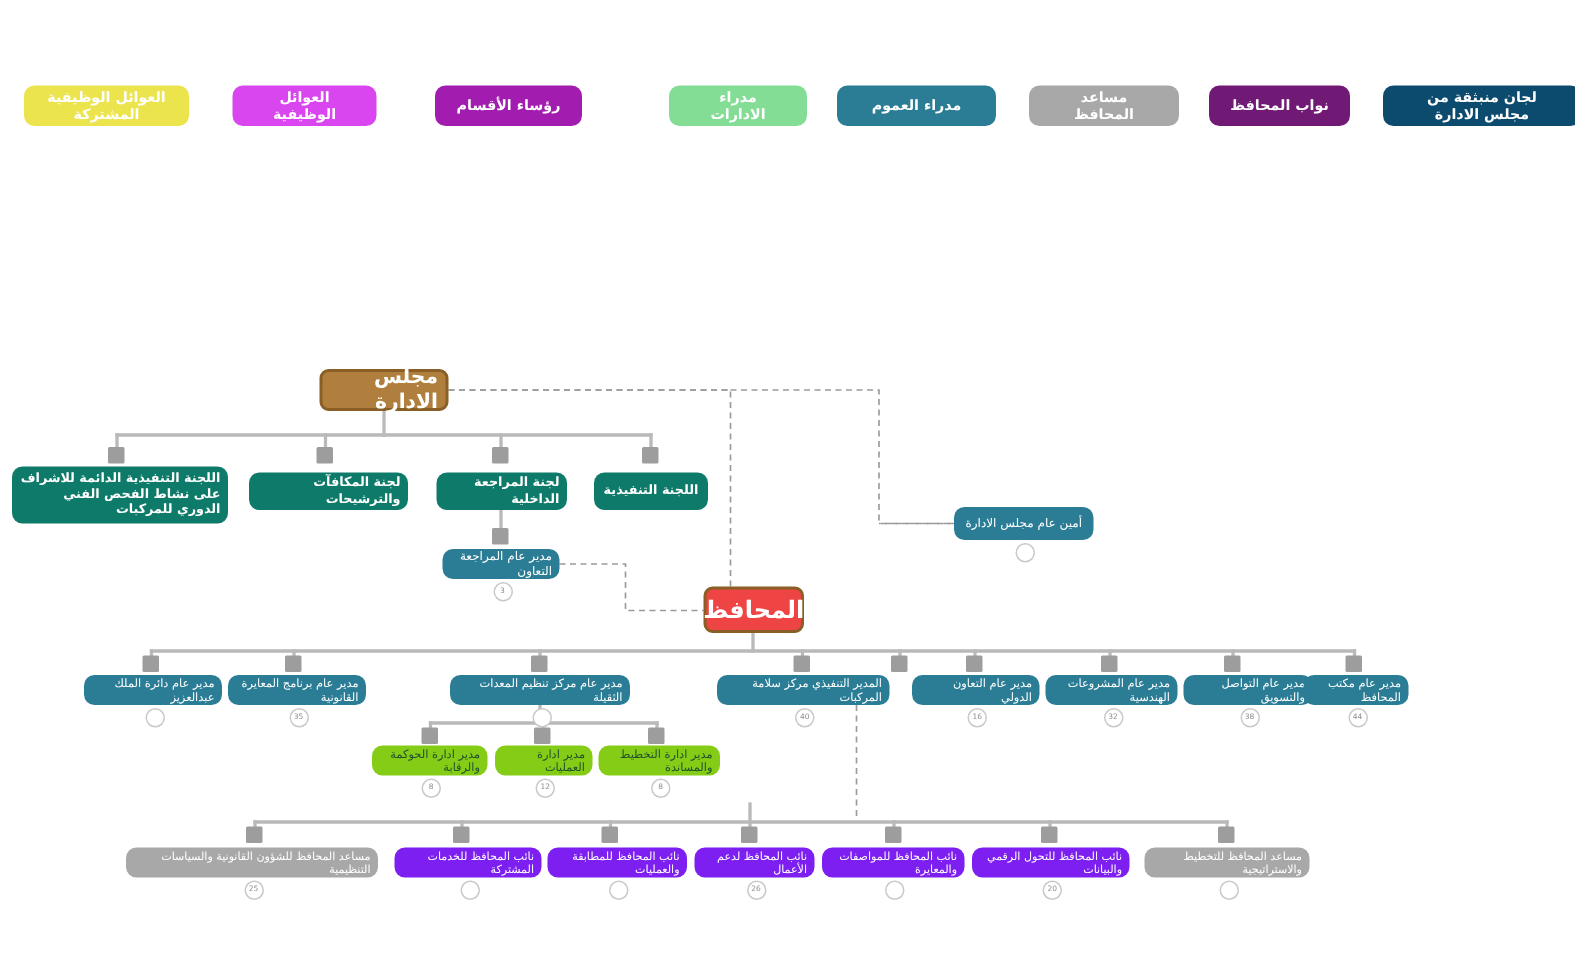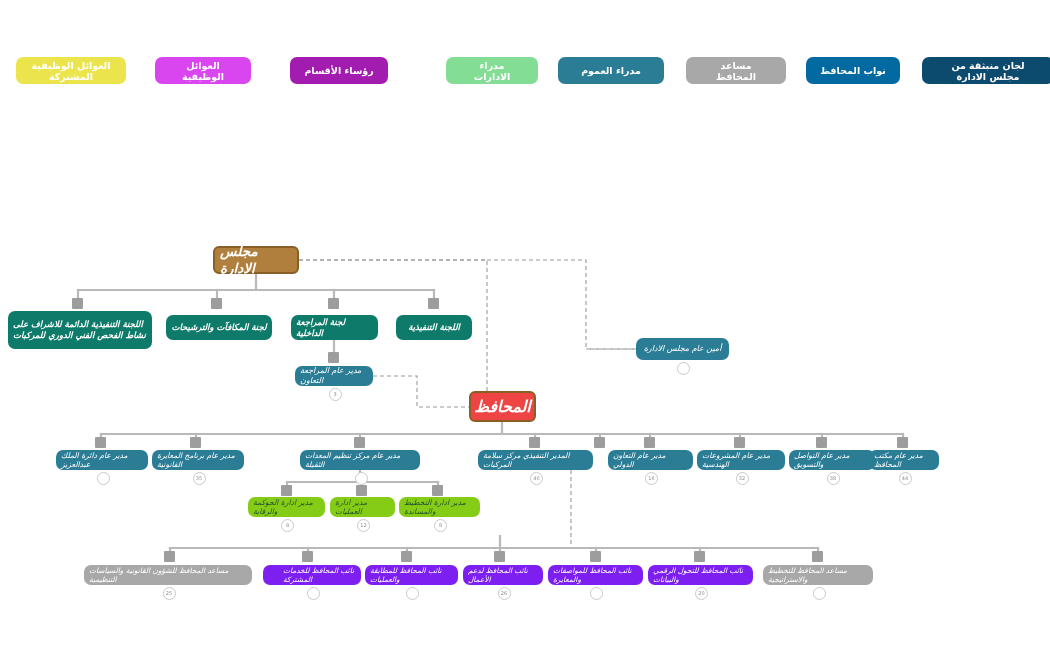--- a/index.html
+++ b/index.html
@@ -18,27 +18,26 @@
   .dash-wire{stroke:#9a9a9a;stroke-width:1.1;fill:none;stroke-dasharray:4 3;}
 
   
   .stub{position:absolute;width:11px;height:11px;background:#9d9d9d;border-radius:1px;}
 
   
   .node{
     position:absolute;
     box-sizing:border-box;
     display:flex;align-items:center;justify-content:center;
-    text-align:left;
+    text-align:right;
     border-radius:7px;
     color:#ffffff;
     line-height:1.25;
     padding:3px 5px;
     letter-spacing:0;
-    font-style:italic;
   }
 
   
   .chip{
     position:absolute;
     box-sizing:border-box;
     height:27px;
     display:flex;align-items:center;justify-content:center;
     border-radius:7px;
     color:#ffffff;
@@ -169,21 +168,21 @@
   <div class="stub" style="left:694px;top:551px;"></div>
   <div class="stub" style="left:812px;top:551px;"></div>
 
   <div id="legend-layer">
       <div class="chip" style="left: 16px; top: 57px; width: 110px; background: rgb(236, 228, 77);">العوائل الوظيفية المشتركة</div>
       <div class="chip" style="left: 155px; top: 57px; width: 96px; background: #d946ef;">العوائل الوظيفية</div>
       <div class="chip" style="left: 290px; top: 57px; width: 98px; background: #a21caf;">رؤساء الأقسام</div>
       <div class="chip" style="left: 424px; top: 57px; width: 92px; background: rgb(131, 221, 149); margin-left: 22px;">مدراء الادارات</div>
       <div class="chip" style="left: 558px; top: 57px; width: 106px; background: rgb(43, 125, 150);">مدراء العموم</div>
       <div class="chip" style="left: 686px; top: 57px; width: 100px; background: rgb(168, 168, 168);">مساعد المحافظ</div>
-      <div class="chip" style="left: 806px; top: 57px; width: 94px; background: #0369a1;">نواب المحافظ</div>
+      <div class="chip" style="left: 806px; top: 57px; width: 94px; background: #701a75;">نواب المحافظ</div>
       <div class="chip" style="left: 922px; top: 57px; width: 132px; background: #0c4a6e;">لجان منبثقة من مجلس الادارة</div>
     </div>
   <div id="node-layer">
       <div class="node root-node" style="left: 213px; top: 246px; width: 86px; height: 28px;">مجلس الادارة</div>
       <div class="node governor-node" style="left: 469px; top: 391px; width: 67px; height: 31px;">المحافظ</div>
       <div class="node teal-node" style="left: 636px; top: 338px; width: 93px; height: 22px;">أمين عام  مجلس الادارة</div>
       <div class="badge" style="left: 677px; top: 362px;"></div>
       <div class="node committee-node" style="left: 8px; top: 311px; width: 144px; height: 38px;">اللجنة التنفيذية الدائمة للاشراف على نشاط الفحص الفني الدوري للمركبات</div>
       <div class="node committee-node" style="left: 166px; top: 315px; width: 106px; height: 25px;">لجنة المكافآت والترشيحات</div>
       <div class="node committee-node" style="left: 291px; top: 315px; width: 87px; height: 25px;">لجنة المراجعة الداخلية</div>

